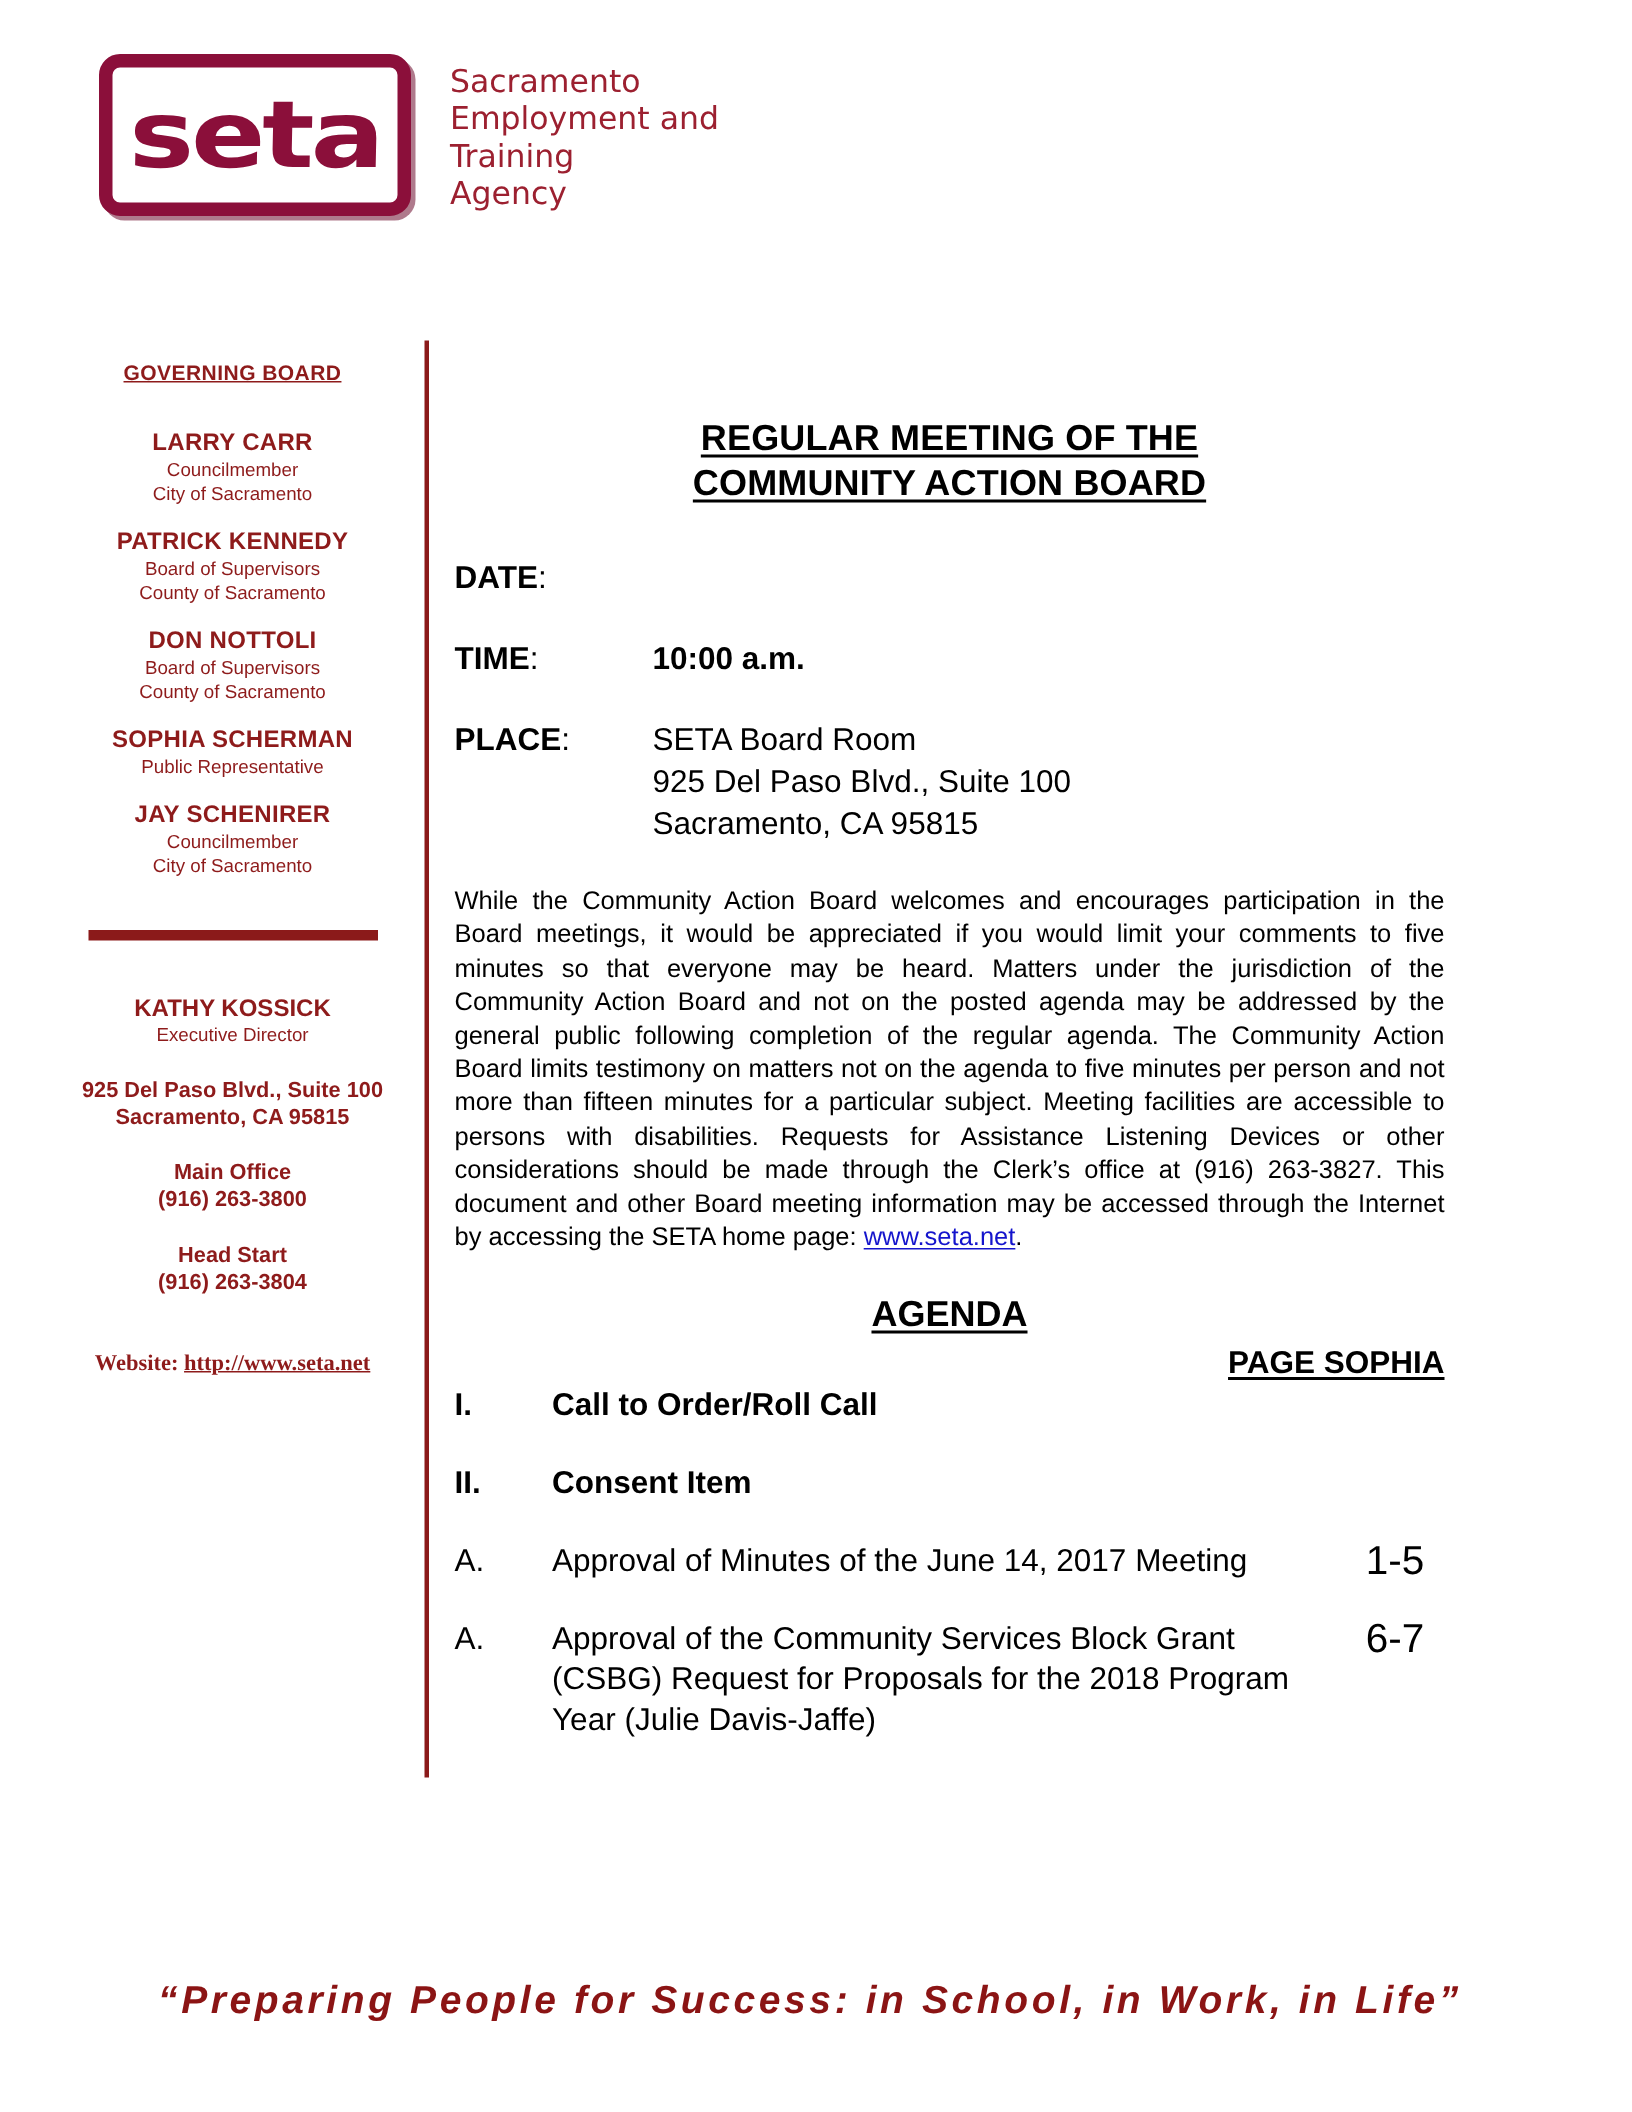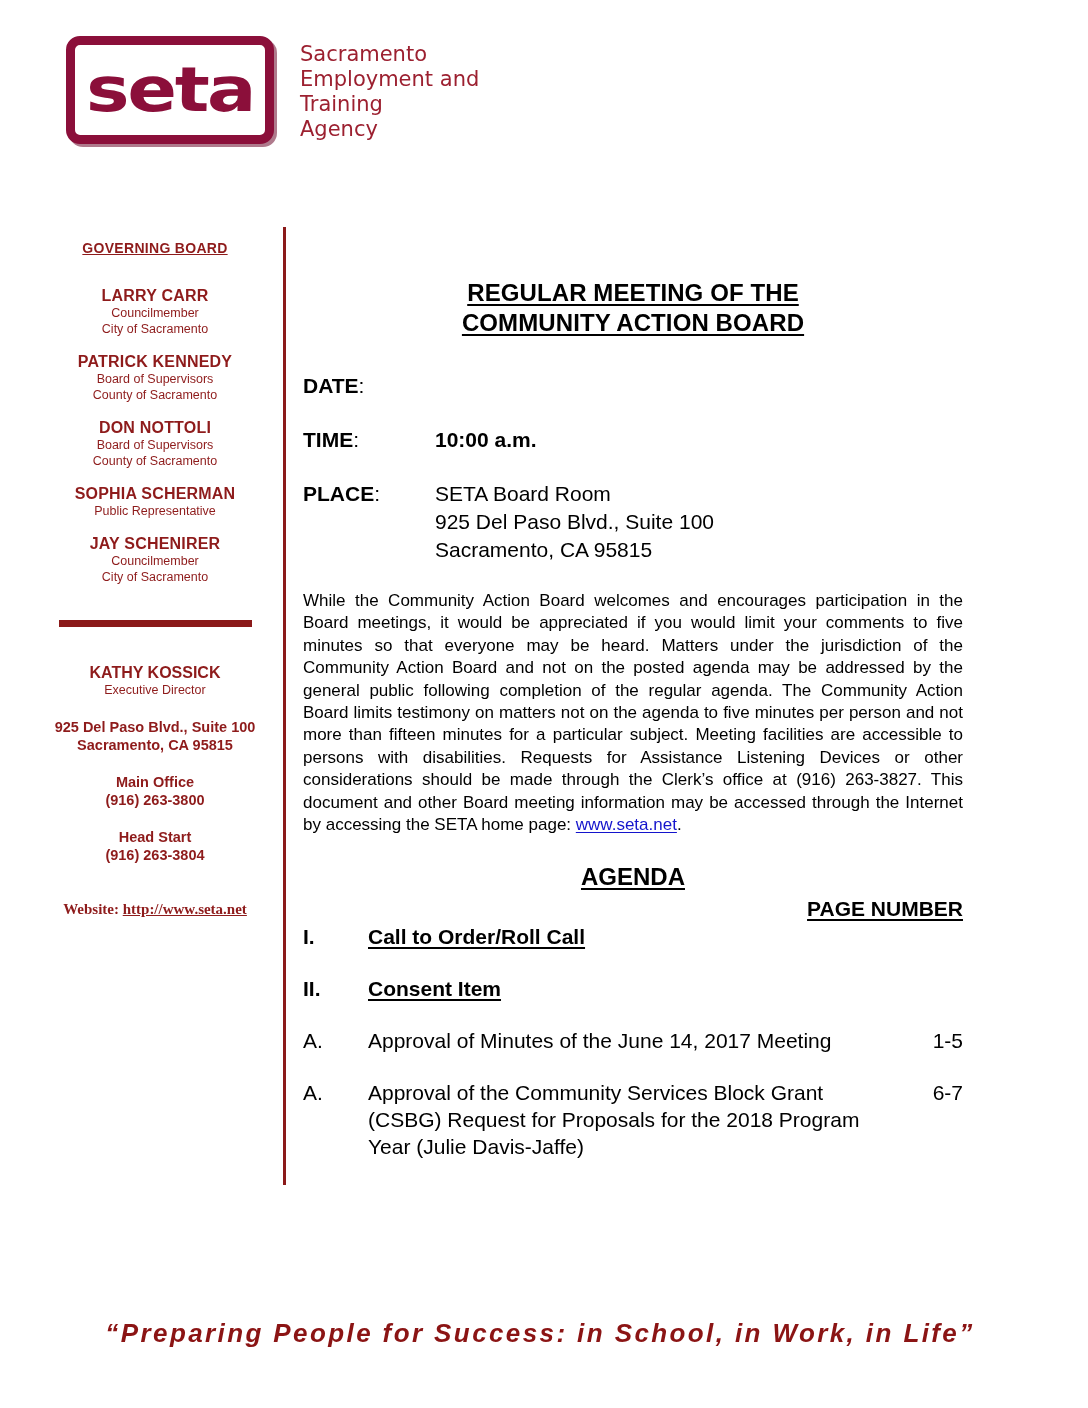--- a/index.html
+++ b/index.html
@@ -227,29 +227,28 @@
     flex: 1 1 auto;
     font-size: 21px;
     line-height: 27px;
     padding-right: 10px;
   }
   .ag-text.hdr {
     font-weight: 700;
     flex: 0 1 auto;
   }
   .ag-text.hdr span {
-    text-decoration: underline;
     text-underline-offset: 3px;
     text-align: right;
   }
   .ag-pages {
     flex: 0 0 66px;
     width: 66px;
-    text-align: right;
-    font-size: 21px;
+    text-align: center;
+    font-size: 27px;
     line-height: 27px;
   }
 
   
   .footer {
     position: absolute;
     left: 0;
     top: 1318px;
     width: 1080px;
     text-align: center;
@@ -362,21 +361,21 @@
         <div class="meta-label"><span>PLACE</span><span class="colon">:</span></div>
         <div class="meta-value">SETA Board Room
 925 Del Paso Blvd., Suite 100
 Sacramento, CA  95815</div>
       </div>
     </div>
 
     <div class="notice"><span>While the Community Action Board welcomes and encourages participation in the Board meetings, it would be appreciated if you would limit your comments to five minutes so that everyone may be heard.  Matters under the jurisdiction of the Community Action Board and not on the posted agenda may be addressed by the general public following completion of the regular agenda.  The Community Action Board limits testimony on matters not on the agenda to five minutes per person and not more than fifteen minutes for a particular subject.  Meeting facilities are accessible to persons with disabilities.  Requests for Assistance Listening Devices or other considerations should be made through the Clerk’s office at (916) 263-3827.  This document and other Board meeting information may be accessed through the Internet by accessing the SETA home page: </span><span class="link">www.seta.net</span><span>.</span></div>
 
     <div class="agenda-title"><span>AGENDA</span></div>
-    <div class="page-number-head"><span>PAGE NUMBER</span></div>
+    <div class="page-number-head"><span>PAGE SOPHIA</span></div>
 
     <div class="agenda-list">
 
       <div class="agenda-row">
         <div class="ag-num hdr">I.</div>
         <div class="ag-text hdr"><span>Call to Order/Roll Call</span></div>
       </div>
 
       <div class="agenda-row">
         <div class="ag-num hdr">II.</div>

